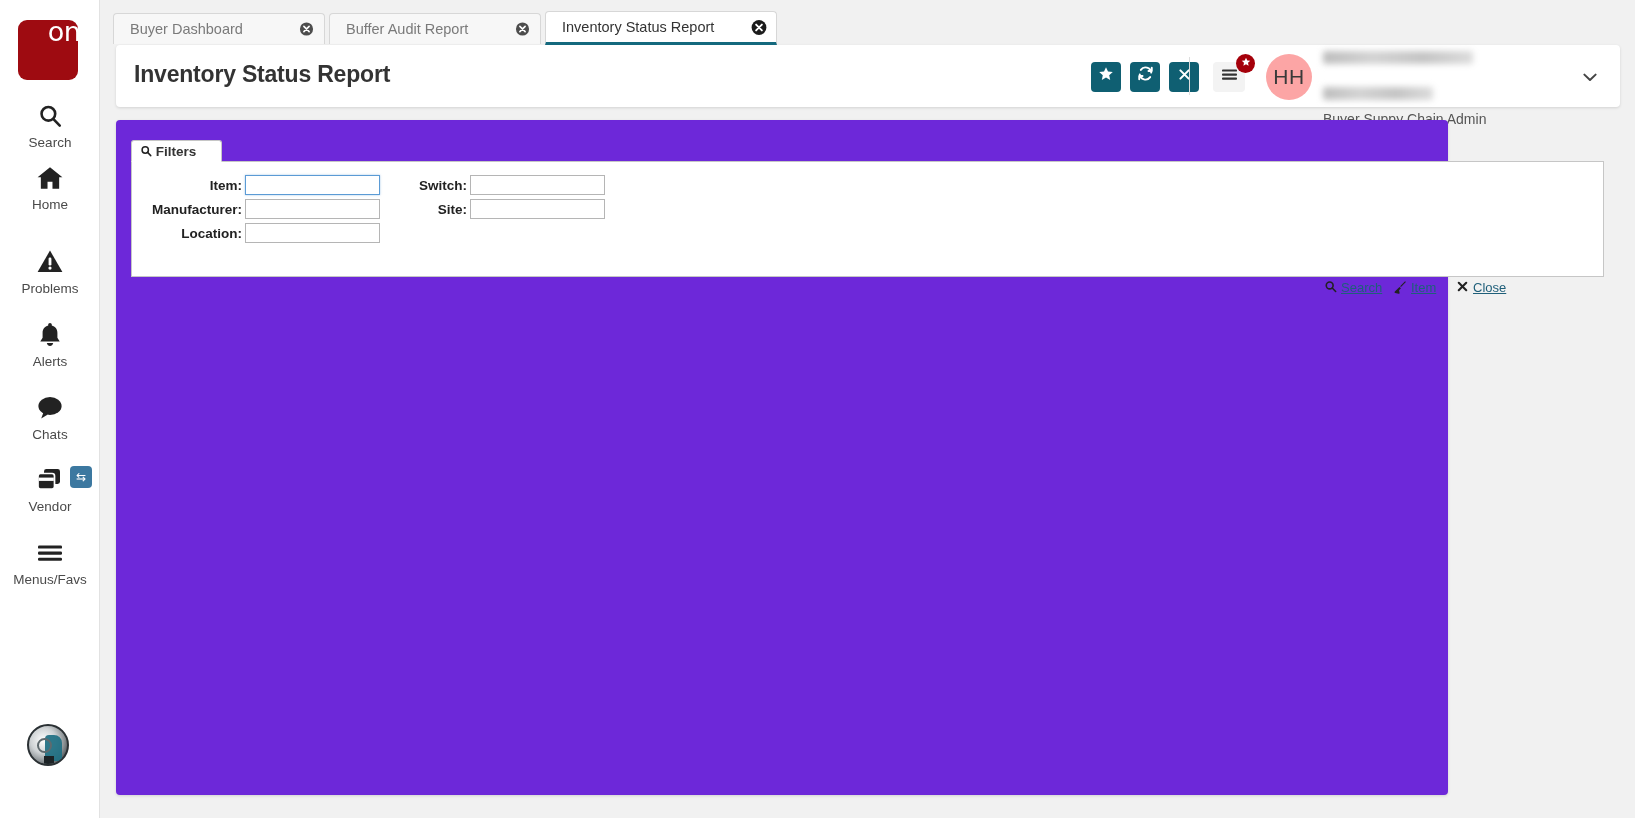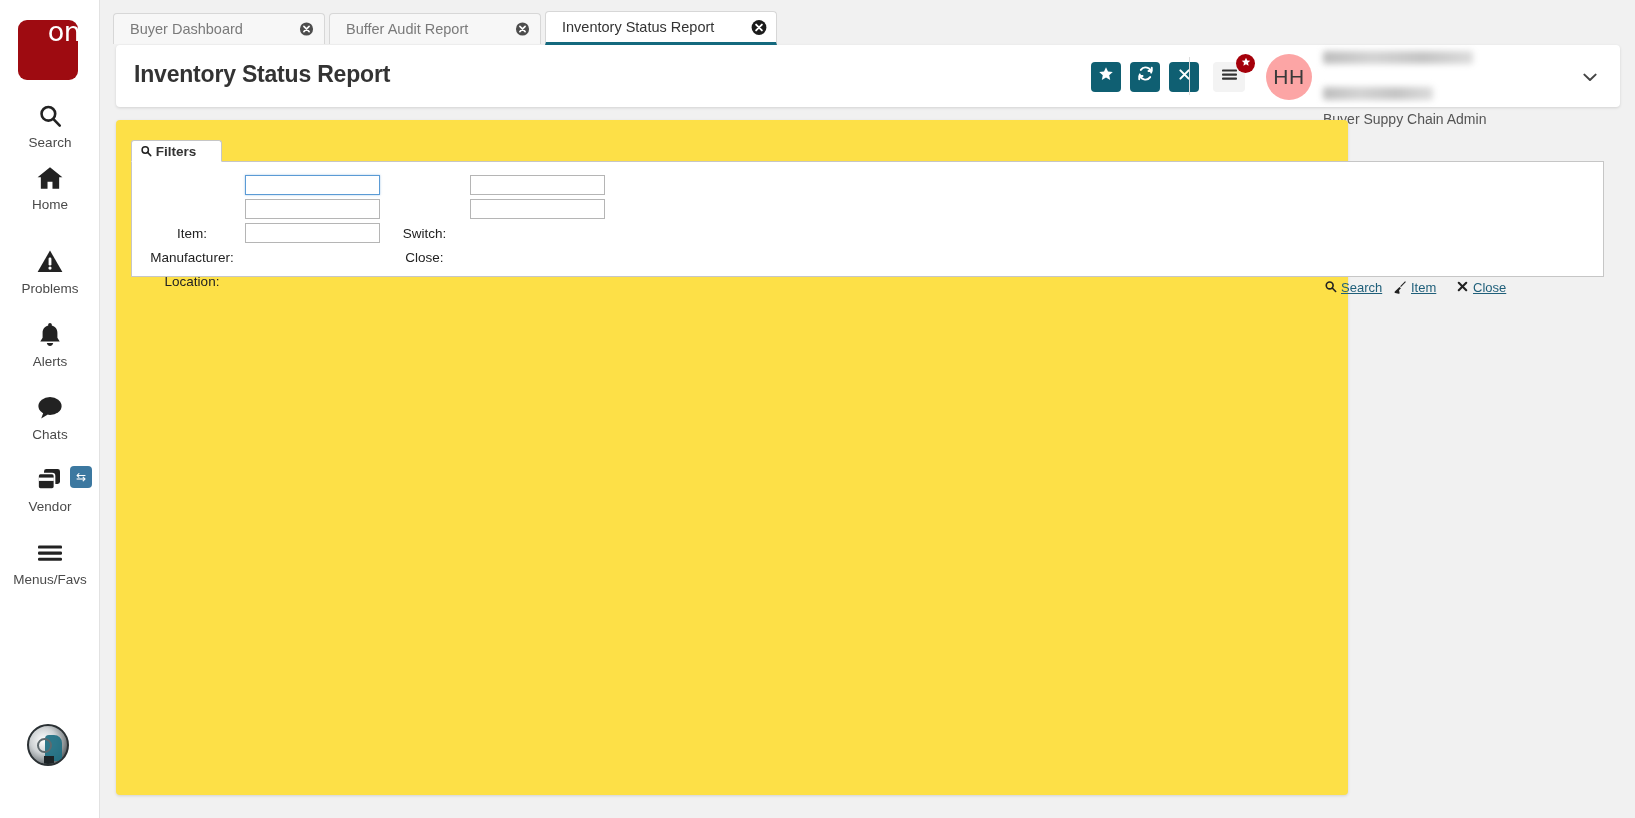--- a/index.html
+++ b/index.html
@@ -228,22 +228,22 @@
     text-align: center;
     line-height: 46px;
     cursor: pointer;
     color: #444;
   }
 
   
   #main-card {
     position: absolute;
     left: 116px; top: 120px;
-    width: 1232px; height: 675px;
-    background: #fde047;
+    width: 1332px; height: 675px;
+    background: #6d28d9;
     border-radius: 4px;
     box-shadow: 0 1px 3px rgba(0,0,0,.13);
   }
 
   
   #filters-panel {
     position: absolute;
     left: 15px; top: 20px;
     width: 1473px; height: 137px;
   }
@@ -266,25 +266,24 @@
   #filters-body {
     position: absolute;
     left: 0; top: 21px;
     width: 1473px; height: 116px;
     border: 1px solid #c6c6c6;
     background: #ffffff;
   }
   .fld-label {
     position: absolute;
     font-size: 13.5px;
-    font-weight: normal;
+    font-weight: bold;
     color: #222222;
-    text-align: center;
+    text-align: right;
     line-height: 20px;
-    margin-top: 48px;
   }
   .fld-input {
     position: absolute;
     height: 20px;
     border: 1px solid #b5b5b5;
     background: #ffffff;
     font-size: 13px;
     padding: 0 4px;
     font-family: "Liberation Sans", sans-serif;
     color: #222;
@@ -499,21 +498,21 @@
 
       <div class="fld-label" style="left:10px;top:38px;width:100px">Manufacturer:</div>
       <input class="fld-input" style="left: 113px; top: 37px; width: 135px;" placeholder="">
 
       <div class="fld-label" style="left:10px;top:62px;width:100px">Location:</div>
       <input class="fld-input" style="left: 113px; top: 61px; width: 135px;" placeholder="">
 
       <div class="fld-label" style="left:250px;top:14px;width:85px">Switch:</div>
       <input class="fld-input" style="left: 338px; top: 13px; width: 135px;" placeholder="">
 
-      <div class="fld-label" style="left:250px;top:38px;width:85px">Close:</div>
+      <div class="fld-label" style="left:250px;top:38px;width:85px">Site:</div>
       <input class="fld-input" style="left: 338px; top: 37px; width: 135px;" placeholder="">
 
       <span class="act-ico" style="left:1192px">
         <svg width="13" height="13" viewBox="0 0 24 24" fill="none" stroke="#222" stroke-width="3">
             <circle cx="10.5" cy="10" r="6.3"></circle>
             <line x1="15.2" y1="14.8" x2="21.5" y2="21.2" stroke-linecap="round"></line>
           </svg>
       </span>
       <span class="act-link" style="left:1209px">Search</span>
 

